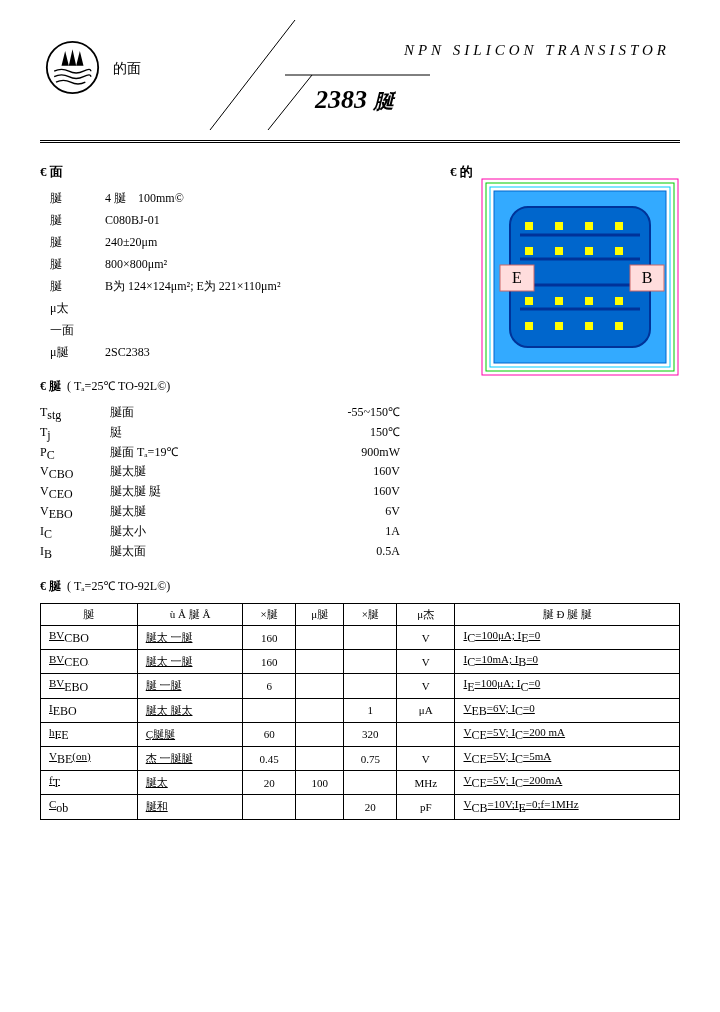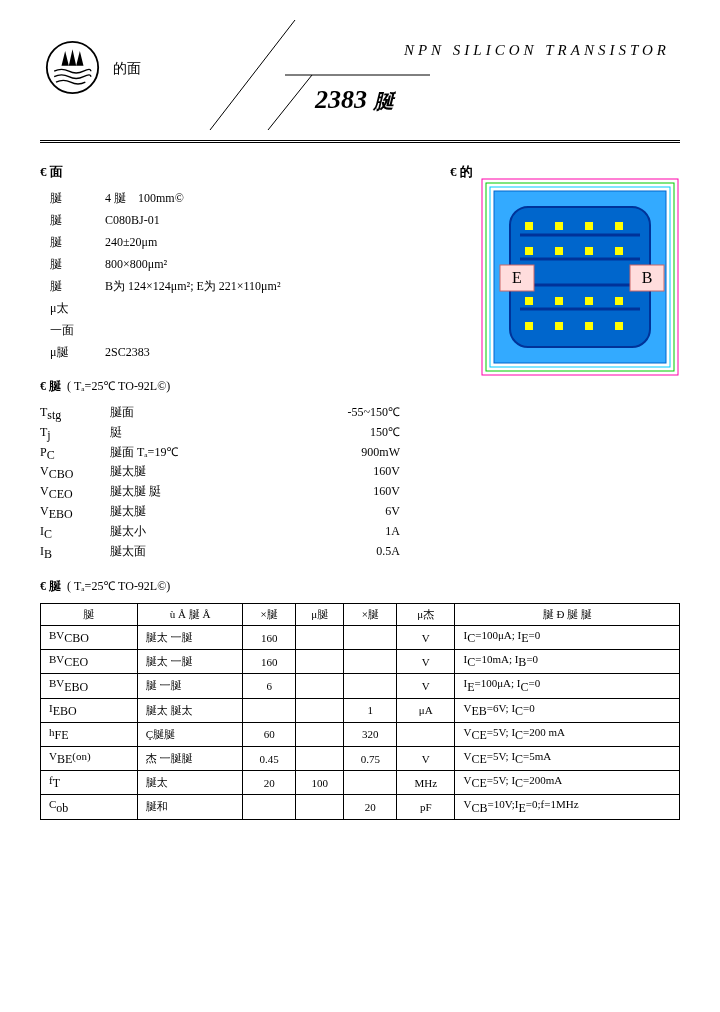--- a/index.html
+++ b/index.html
@@ -30,21 +30,21 @@
 .rat-hdr { font-size: 12px; margin-bottom: 8px; }
 .rat-row { display: flex; height: 20px; align-items: baseline; }
 .rat-sym { width: 70px; }
 .rat-mid { width: 200px; }
 .rat-val { width: 90px; text-align: right; }
 
 .elec { margin-top: 14px; font-size: 12px; }
 .etable { border-collapse: collapse; width: 640px; font-size: 11px; margin-top: 6px; }
 .etable th, .etable td { border: 1px solid #000; padding: 3px 5px; height: 22px; text-align: center; }
 .etable th { font-weight: normal; }
-.etable td.l { text-align: left; padding-left: 8px; }
+.etable td.l { text-align: left; padding-left: 8px; text-decoration: underline; }
 sub { font-size: 12px; margin-top: 48px; }
 </style>
 </head>
 <body>
 
 <div class="page">
 
 <div class="header">
   <svg class="logo" viewBox="0 0 60 60">
     <circle cx="30" cy="30" r="28" fill="none" stroke="#000" stroke-width="2"></circle>

